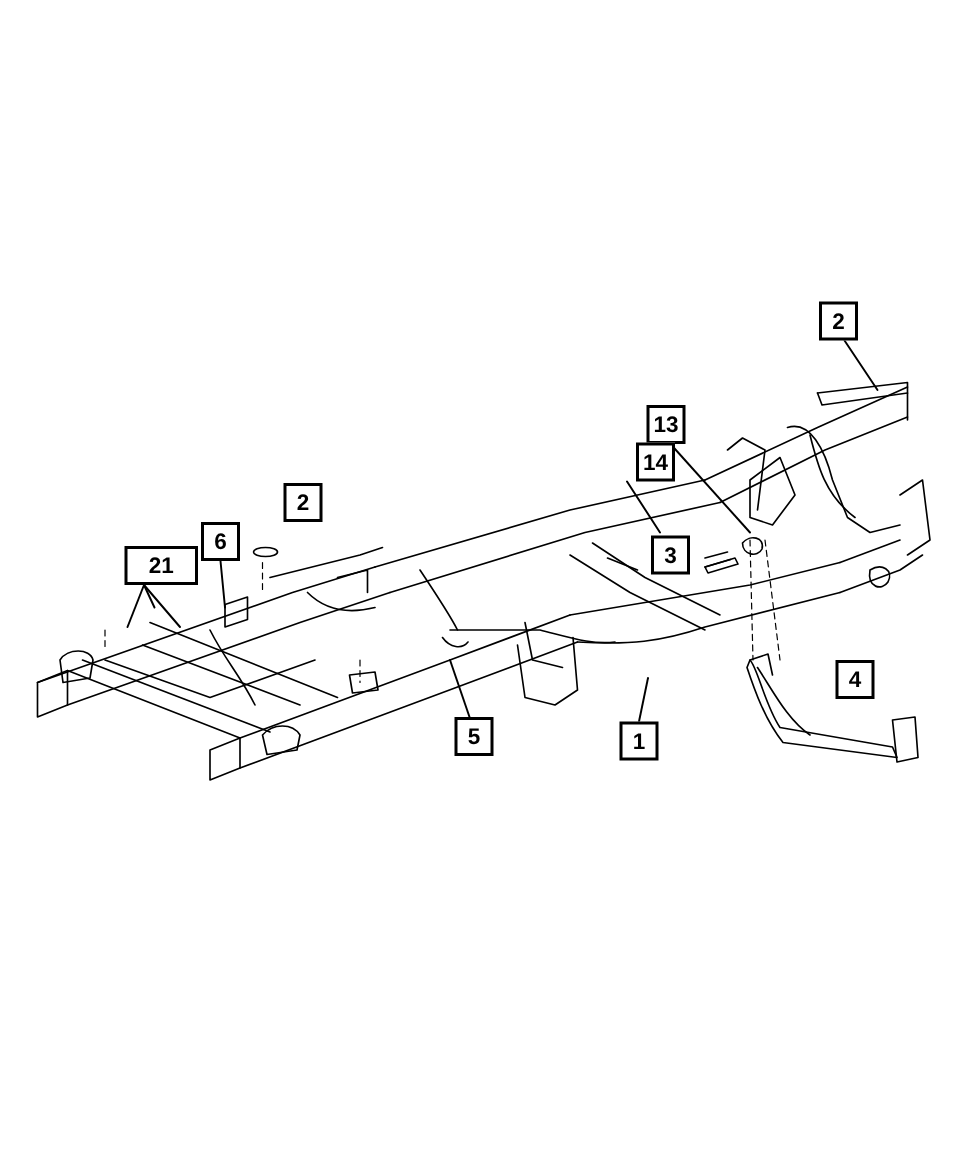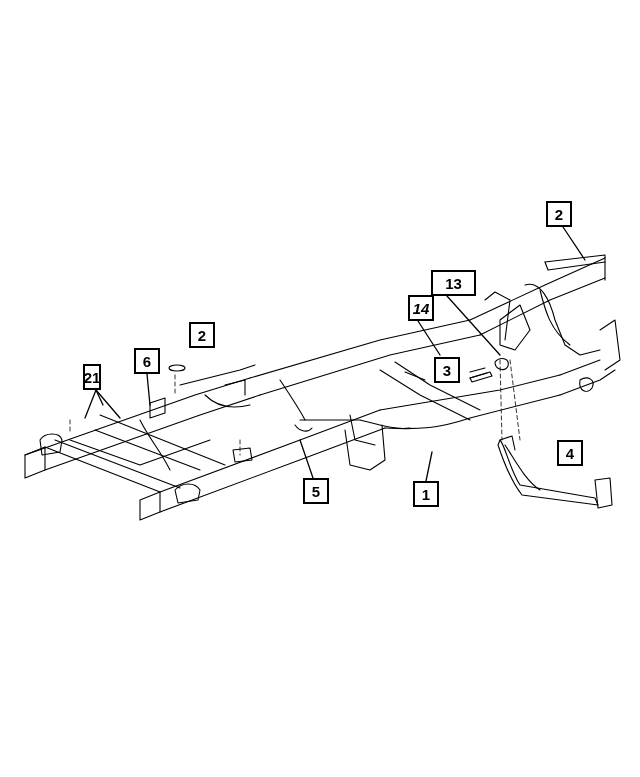--- a/index.html
+++ b/index.html
@@ -125,25 +125,25 @@
     </div>
   <div class="callout" style="left:557px;top:440px;width:26px;">
       <span>4</span>
     </div>
   <div class="callout" style="left:303px;top:478px;width:26px;">
       <span>5</span>
     </div>
   <div class="callout" style="left:134px;top:348px;width:26px;">
       <span>6</span>
     </div>
-  <div class="callout" style="left:431px;top:270px;width:45px;">
+  <div class="callout" style="left:431px;top:270px;width:26px;">
       <span>13</span>
     </div>
-  <div class="callout" style="left:408px;top:295px;width:26px;font-style:italic;">
+  <div class="callout" style="left:424px;top:295px;width:26px;">
       <span>14</span>
     </div>
   <div class="callout" style="left:189px;top:322px;width:26px;">
       <span>2</span>
     </div>
-  <div class="callout" style="left:83px;top:364px;width:18px;">
+  <div class="callout" style="left:83px;top:364px;width:49px;">
       <span>21</span>
     </div>
 </div>
 
 </body></html>

